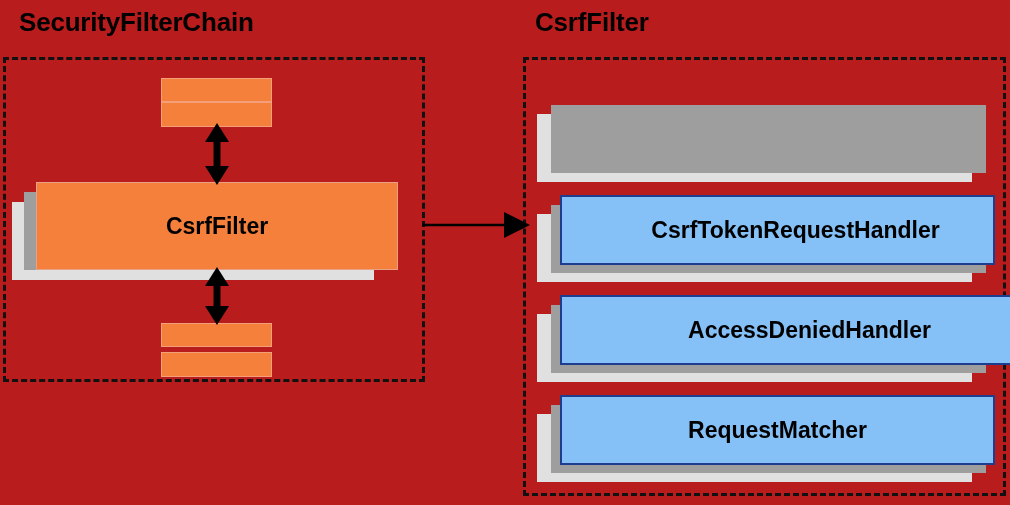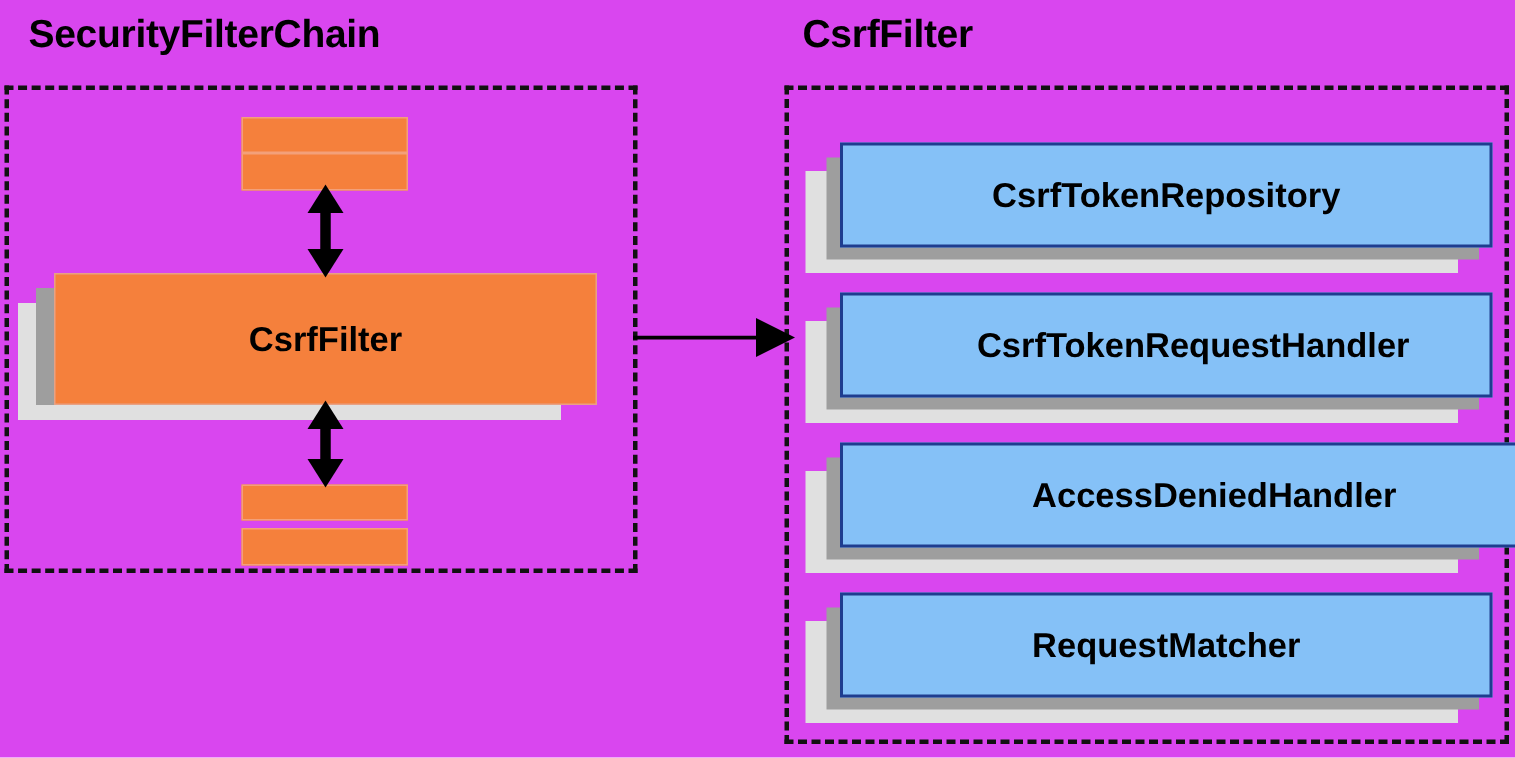--- a/index.html
+++ b/index.html
@@ -8,21 +8,21 @@
     padding: 0;
     background: #ffffff;
   }
   body {
     font-family: "Liberation Sans", sans-serif;
   }
   #canvas {
     position: relative;
     width: 1010px;
     height: 505px;
-    background: #d946ef;
+    background: #b91c1c;
     overflow: hidden;
   }
 
   
   .panel-title {
     position: absolute;
     font-weight: bold;
     font-size: 26px;
     color: #000000;
     letter-spacing: -0.2px;
@@ -137,23 +137,20 @@
   </svg>
 
   <svg class="arrow-svg" style="left:420px; top:209px; width:112px; height:32px;" viewBox="0 0 112 32">
     <line x1="2" y1="16" x2="92" y2="16" stroke="#000000" stroke-width="2.5"></line>
     <polygon points="110,16 84,3 84,29" fill="#000000"></polygon>
   </svg>
 
   <div class="stack blue" style="left:537px; top:95px; width:458px; height:87px;">
     <div class="layer layer-back" style="left:0px; top:19px; width:435px; height:68px;"></div>
     <div class="layer layer-mid" style="left:14px; top:10px; width:435px; height:68px;"></div>
-    <div class="layer layer-front" style="left:23px; top:0px; width:435px; height:70px;">
-      <span class="node-label">CsrfTokenRepository</span>
-    </div>
   </div>
 
   <div class="stack blue" style="left:537px; top:195px; width:458px; height:87px;">
     <div class="layer layer-back" style="left:0px; top:19px; width:435px; height:68px;"></div>
     <div class="layer layer-mid" style="left:14px; top:10px; width:435px; height:68px;"></div>
     <div class="layer layer-front" style="left:23px; top:0px; width:435px; height:70px;padding-left:36px;">
       <span class="node-label">CsrfTokenRequestHandler</span>
     </div>
   </div>
 

